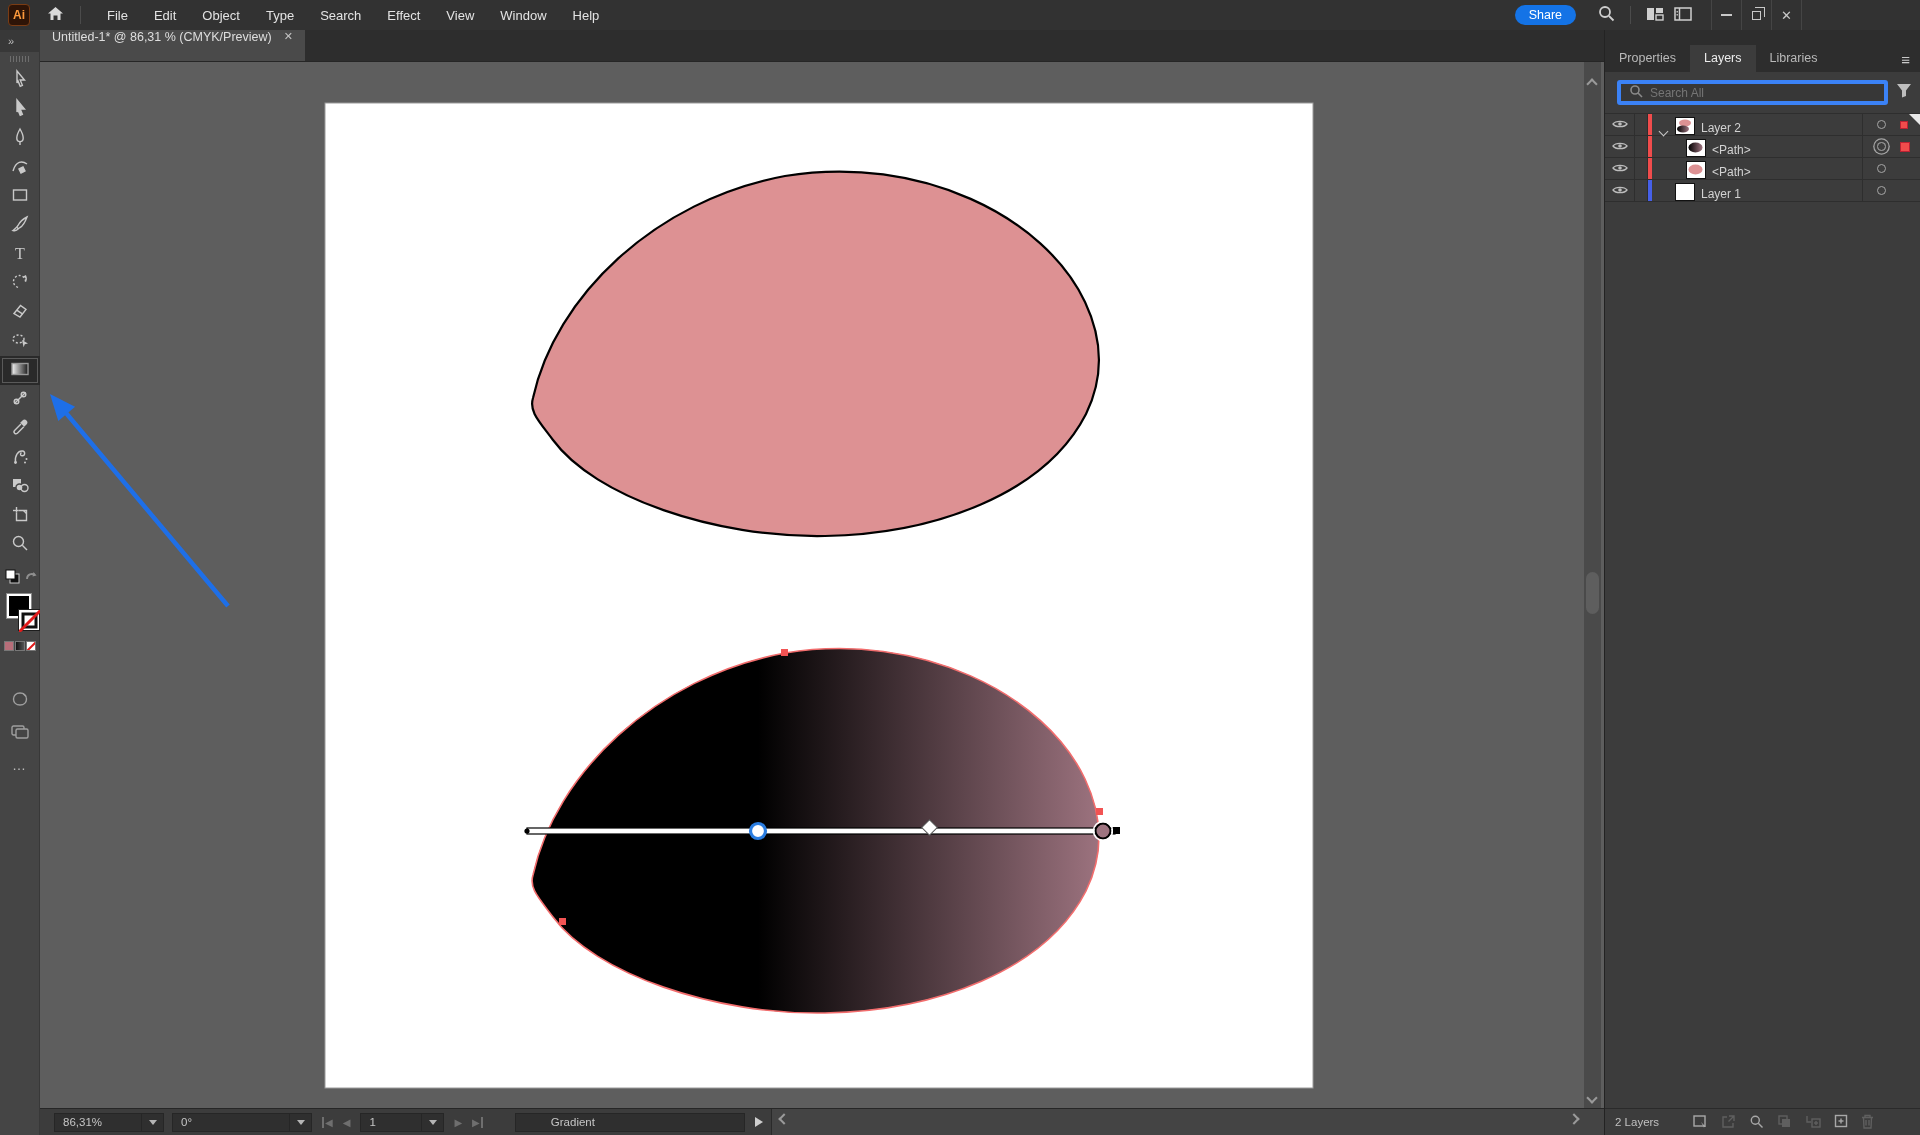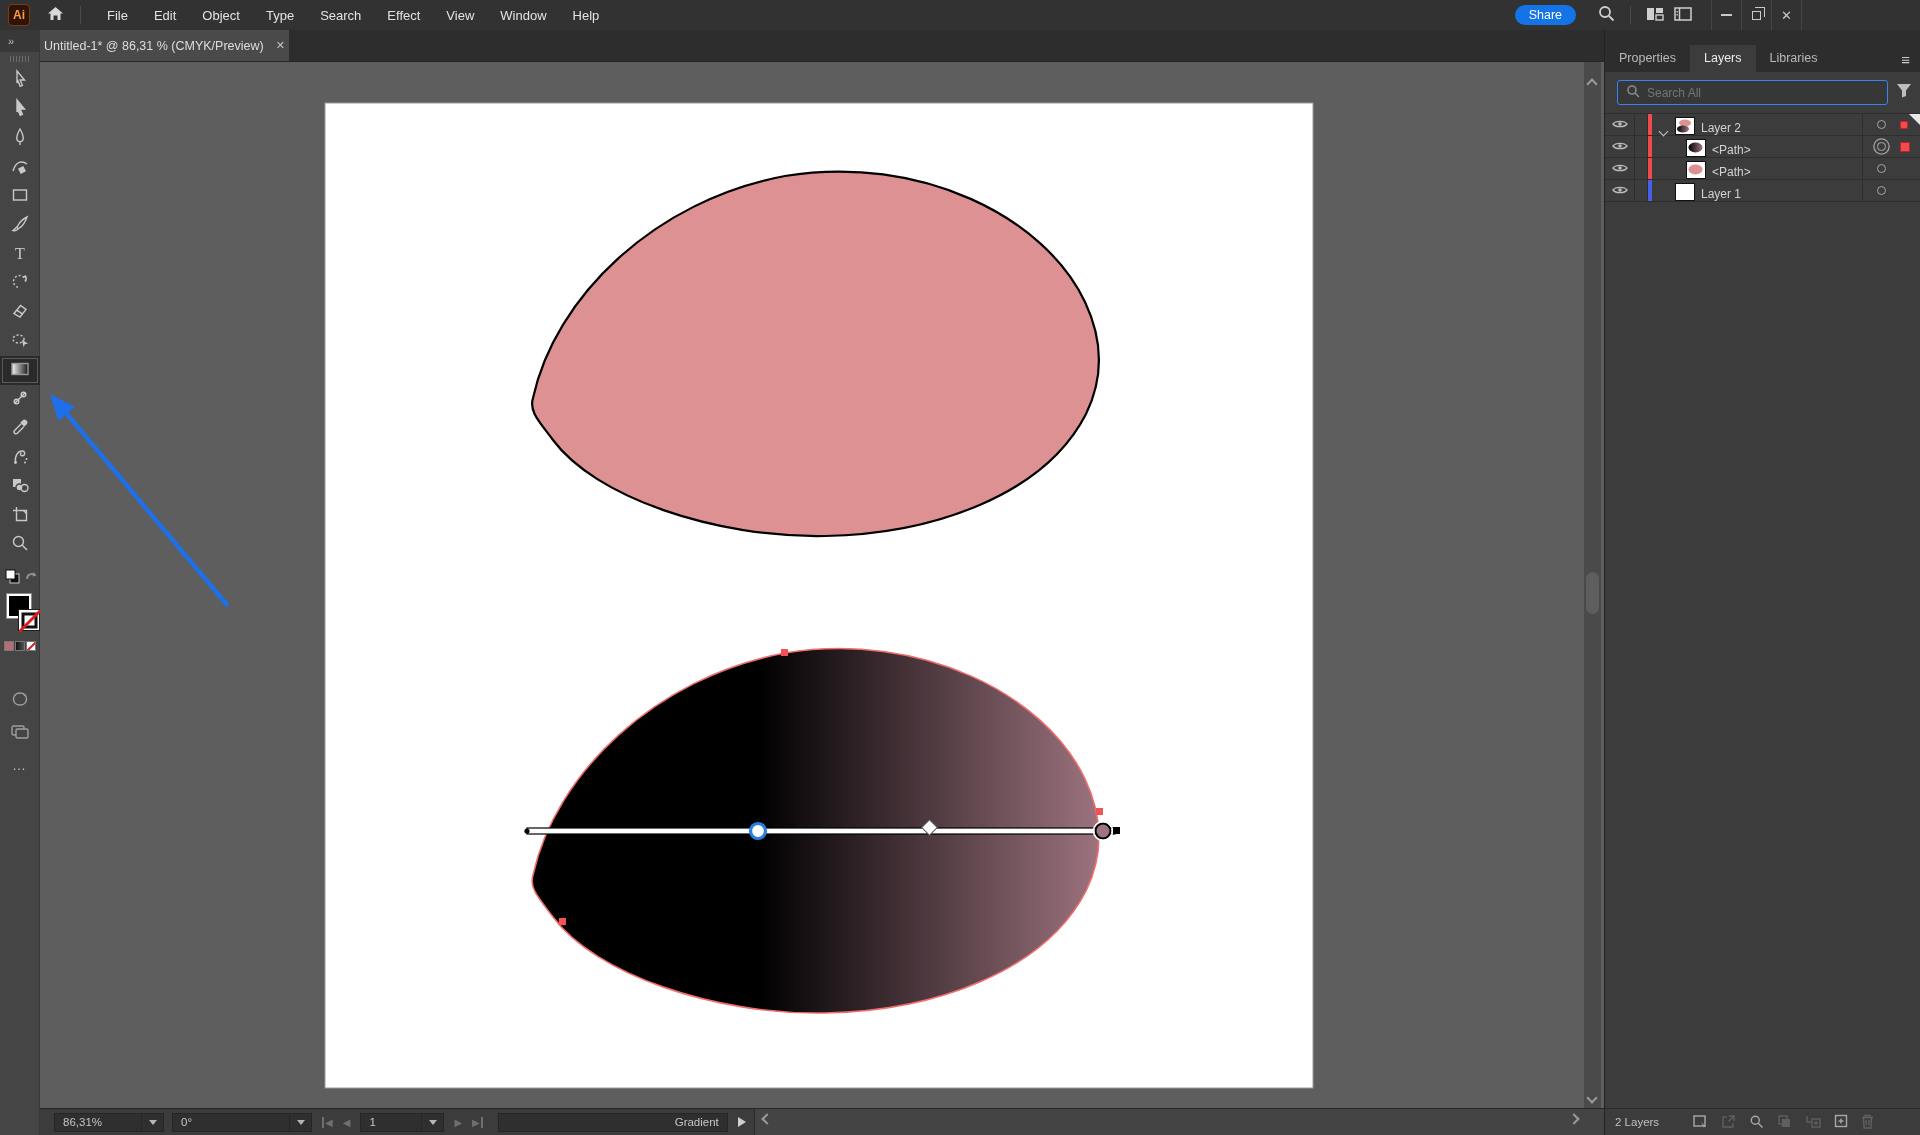--- a/index.html
+++ b/index.html
@@ -27,21 +27,21 @@
   .min-glyph { width:11px; height:2px; background:#c9c9c9; }
   .restore-glyph { position:relative; width:9px; height:9px; border:1.5px solid #c9c9c9; }
   .restore-glyph::after { content:""; position:absolute; left:2px; top:-5px; width:9px; height:9px;
     border:1.5px solid #c9c9c9; border-left:none; border-bottom:none; }
   .close-glyph { font-size:13px; color:#c9c9c9; }
 
   
   .tabbar { position:absolute; left:40px; top:30px; width:1564px; height:32px;
     background:#2d2d2d; display:flex; align-items:stretch; border-bottom:1px solid #262626; }
   .doc-tab { background:#4a4a4a; color:#dedede; font-size:12.5px; display:flex;
-    align-items:center; padding:0 4px; gap:12px; }
+    align-items:flex-start; padding:0 12px; gap:12px; }
   .doc-tab .close { color:#c4c4c4; font-size:11px; }
 
   
   .toolbar { position:absolute; left:0; top:30px; width:40px; height:1105px;
     background:#454545; border-right:1px solid #383838; }
   .tool-expand { height:22px; background:#383838; color:#bdbdbd; font-size:11px;
     display:flex; align-items:center; padding-left:8px; letter-spacing:-1px; }
   .tool-grip { height:14px; display:flex; align-items:center; justify-content:center; gap:2px; }
   .tool-grip i { width:1px; height:6px; background:#6d6d6d; }
   .tool { width:40px; height:29px; display:flex; align-items:center; justify-content:center; }
@@ -82,21 +82,21 @@
     background:#3c3c3c; border-top:1px solid #262626; display:flex; align-items:center;
     color:#c5c5c5; font-size:11.5px; }
   .sb-field { background:#2f2f2f; border:1px solid #262626; height:19px; display:flex;
     align-items:center; padding:0 8px; }
   .sb-chevbtn { width:22px; height:19px; background:#2f2f2f; border:1px solid #262626;
     border-left:none; display:flex; align-items:center; justify-content:center; }
   .dda { width:0; height:0; border-left:4px solid transparent; border-right:4px solid transparent;
     border-top:5px solid #b5b5b5; }
   .sb-nav { display:flex; align-items:center; gap:10px; margin:0 10px; color:#9b9b9b; font-size:10px; }
   .sb-nav .dim { color:#6f6f6f; }
-  .statusfield { width:230px; justify-content:flex-end; margin-left:5px;padding-left:35px; }
+  .statusfield { width:230px; justify-content:flex-start; margin-left:22px;padding-left:35px; }
   .playbtn { width:0; height:0; border-top:5px solid transparent; border-bottom:5px solid transparent;
     border-left:8px solid #cfcfcf; margin-left:10px; }
   .hscroll { flex:1; height:100%; margin-left:8px; background:#444; position:relative;
     border-left:1px solid #2a2a2a; }
   .hs-arrow { position:absolute; top:6px; width:8px; height:8px; border:solid #9a9a9a;
     border-width:2px 0 0 2px; }
   .hs-left { left:8px; transform:rotate(-45deg); }
   .hs-right { right:26px; transform:rotate(135deg); }
   .hthumb { position:absolute; left:1055px; top:4px; width:70px; height:13px;
     background:#5e5e5e; border-radius:6px; }
@@ -104,21 +104,21 @@
   
   .panel { position:absolute; left:1604px; top:30px; width:316px; height:1105px;
     background:#3c3c3c; border-left:1px solid #232323; display:flex; flex-direction:column; }
   .panel-tabs { height:42px; background:#2d2d2d; display:flex; align-items:flex-end;
     color:#b9b9b9; font-size:12.5px; padding-top:15px; }
   .ptab { padding:6px 14px 7px; }
   .ptab.active { background:#3c3c3c; color:#ececec; }
   .panel-menu { margin-left:auto; margin-right:10px; color:#c9c9c9; font-size:15px; padding-bottom:4px; }
   .search-row { display:flex; align-items:center; padding:8px 8px 8px 12px; gap:8px; }
   .search-box { flex:1; display:flex; align-items:center; gap:7px; height:25px;
-    background:#373737; border:1px solid #3b82f6; border-radius:3px; padding:0 8px; }
+    background:#373737; border:4px solid #3b82f6; border-radius:3px; padding:0 8px; }
   .search-box input { flex:1; background:transparent; border:none; outline:none;
     color:#cfcfcf; font-size:12px; font-family:"Liberation Sans",sans-serif; }
   .search-box input::placeholder { color:#757575; }
   .layer-rows { border-top:1px solid #2e2e2e; }
   .lrow { position:relative; height:22px; display:flex; align-items:center;
     border-bottom:1px solid #2e2e2e; color:#d2d2d2; font-size:12px; }
   .eye-cell { width:30px; display:flex; justify-content:center; border-right:1px solid #2e2e2e; height:100%; align-items:center; }
   .edit-cell { width:13px; height:100%; border-right:1px solid #2e2e2e; }
   .cbar { width:4px; height:100%; }
   .lmain { flex:1; display:flex; align-items:flex-end; height:100%; gap:6px; padding-left:6px; }

